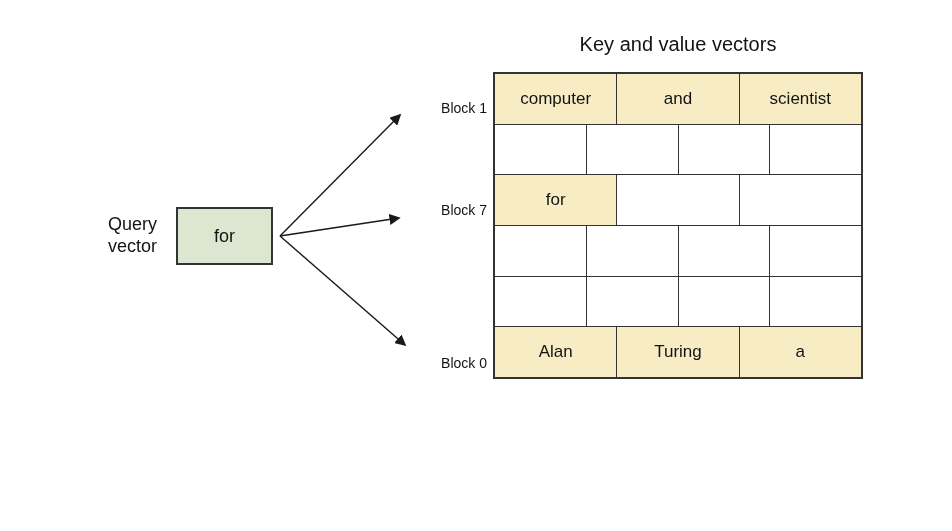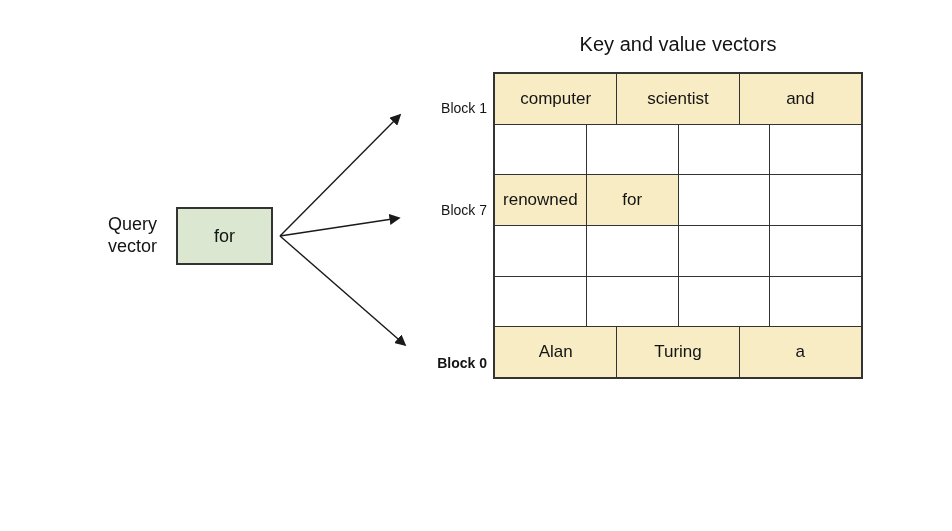--- a/index.html
+++ b/index.html
@@ -64,21 +64,21 @@
     left: 377px;
     width: 110px;
     text-align: right;
     font-size: 14px;
     line-height: 22px;
     color: #141414;
     white-space: nowrap;
   }
   .block-label.b1 { top: 89px; }
   .block-label.b2 { top: 191px; }
-  .block-label.b0 { top: 344px; font-weight: bold; }
+  .block-label.b0 { top: 344px; }
   .kv-table {
     position: absolute;
     left: 493px;
     top: 64px;
     width: 366px;
     height: 303px;
     border: 2px solid var(--border, #333333);
     display: flex;
     flex-direction: column;
   }
@@ -130,31 +130,30 @@
     <span>for</span>
   </div>
 
   <div class="block-label b1">Block 1</div>
   <div class="block-label b2">Block 7</div>
   <div class="block-label b0">Block 0</div>
 
   <div class="kv-table">
       <div class="trow">
         <div class="tcell hl">computer</div>
+        <div class="tcell hl">and</div>
         <div class="tcell hl">scientist</div>
-        <div class="tcell hl">and</div>
       </div>
       <div class="trow">
         <div class="tcell"></div>
         <div class="tcell"></div>
         <div class="tcell"></div>
         <div class="tcell"></div>
       </div>
       <div class="trow">
-        <div class="tcell hl">renowned</div>
         <div class="tcell hl">for</div>
         <div class="tcell"></div>
         <div class="tcell"></div>
       </div>
       <div class="trow">
         <div class="tcell"></div>
         <div class="tcell"></div>
         <div class="tcell"></div>
         <div class="tcell"></div>
       </div>

